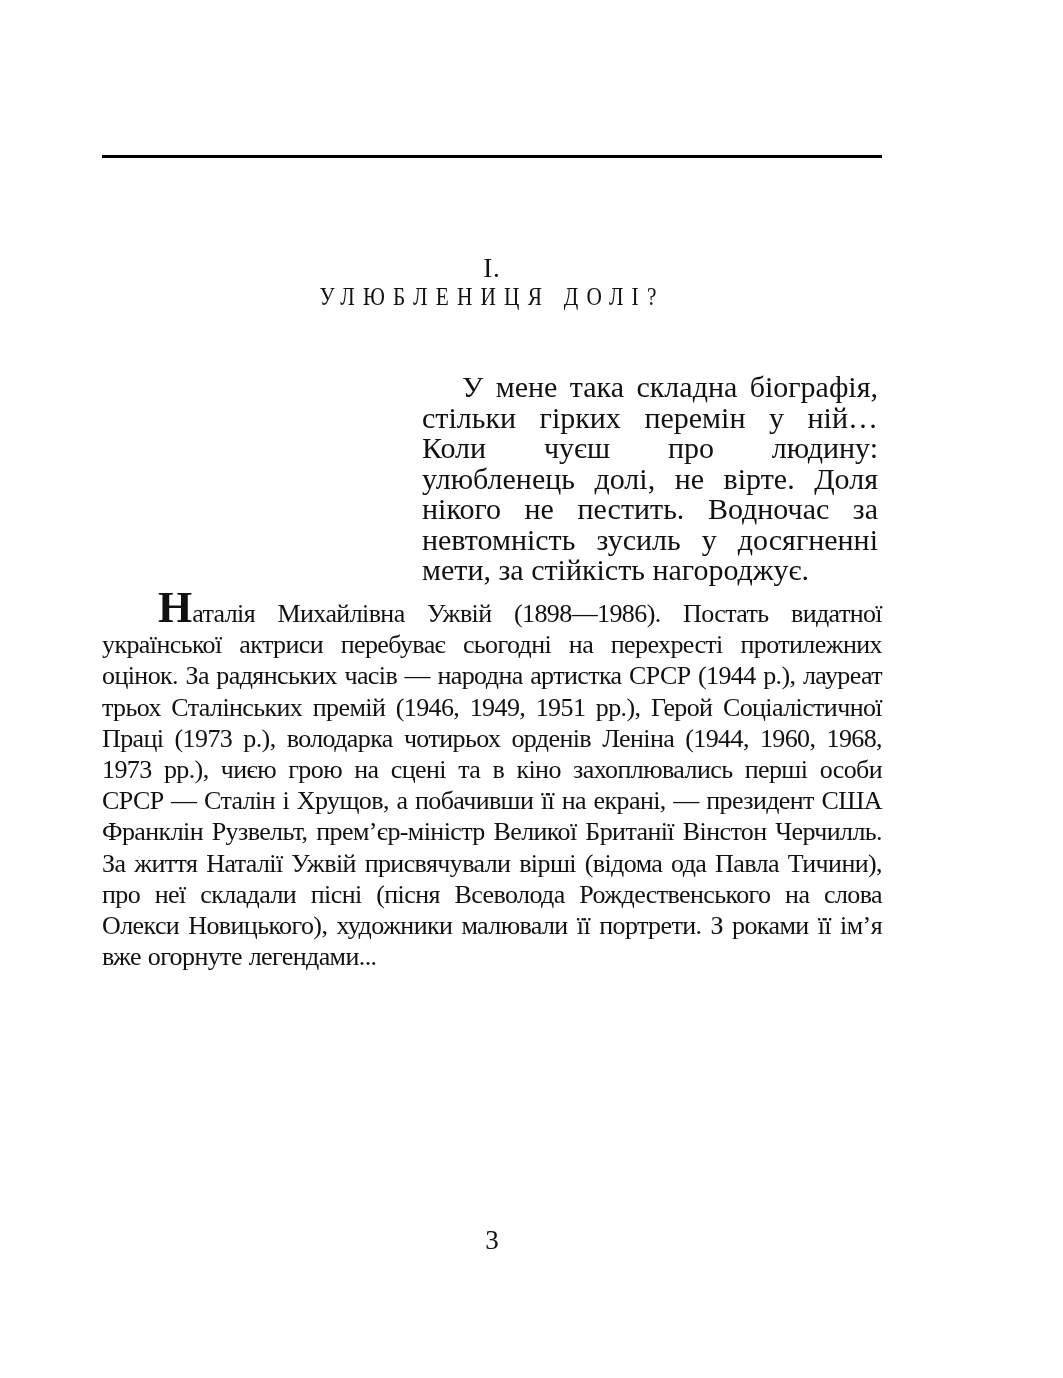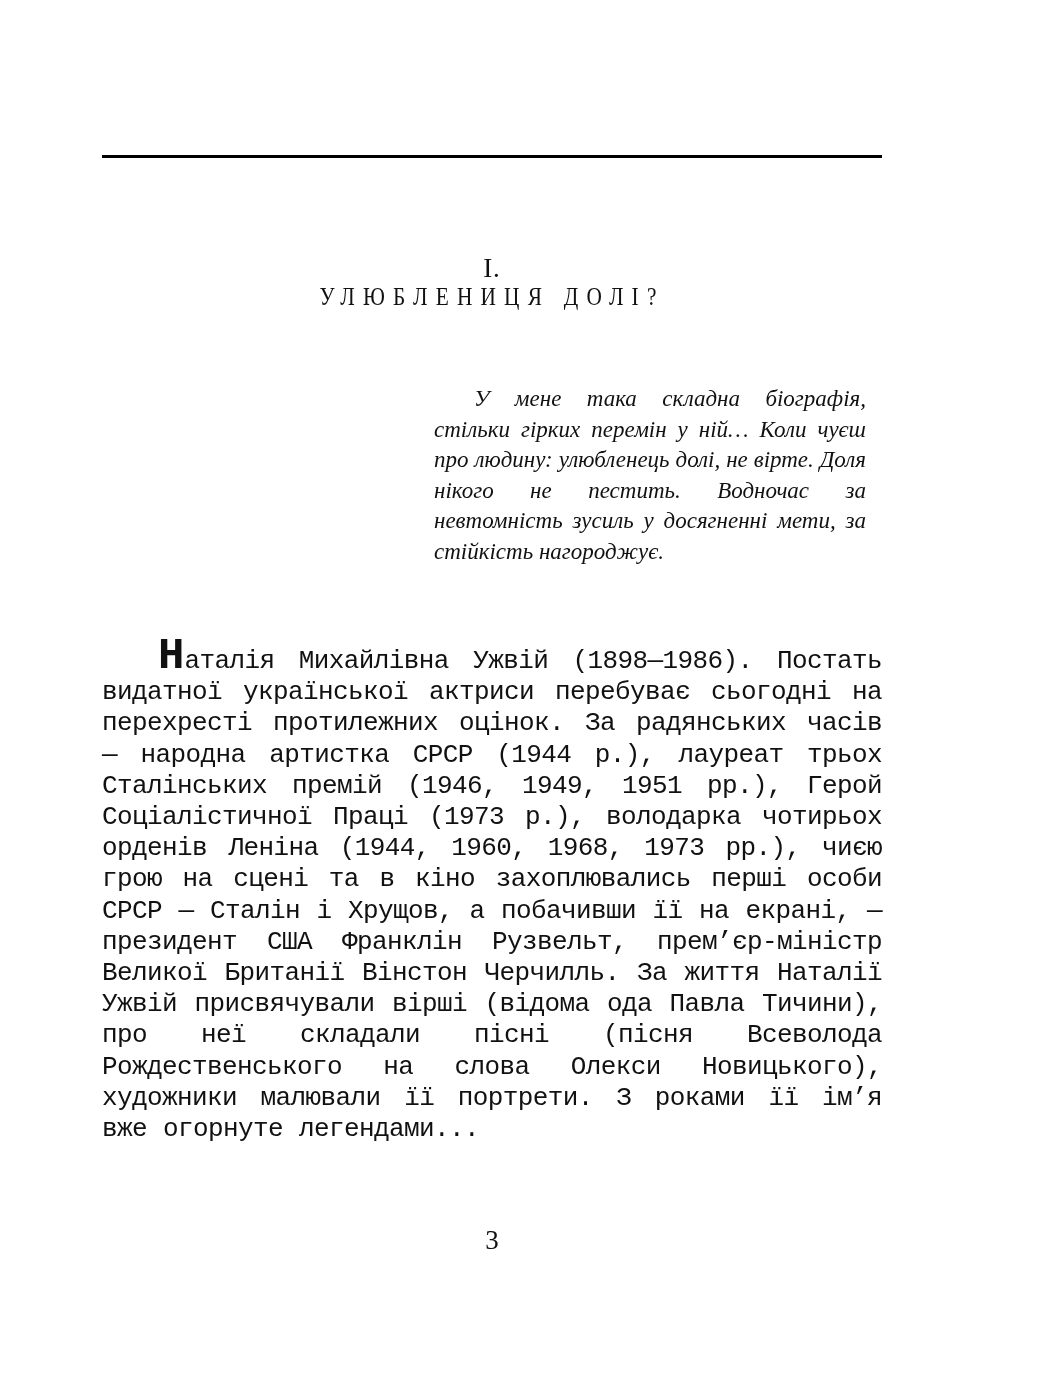--- a/index.html
+++ b/index.html
@@ -45,40 +45,38 @@
       transform: scaleX(0.82);
       transform-origin: center;
     }
     .epigraph {
       position: absolute;
       left: 418px;
       width: 464px;
       top: 368px;
     }
     .epigraph-text {
-      font-style: italic;
-      font-size: 23px;
+      font-size: 30px;
       line-height: 30.5px;
       text-align: justify;
       text-indent: 40px;
-      margin: 16px;
+      margin: 4px;
       hyphens: none;
     }
     .epigraph-author {
       text-align: right;
       font-size: 23px;
       line-height: 30px;
       margin: 0;
     }
     .body-text {
       position: absolute;
       left: 102px;
       width: 780px;
-      top: 646px;
-      font-family: Liberation Mono, monospace;
+      top: 598px;
     }
     .paragraph {
       font-size: 26px;
       line-height: 31.2px;
       text-align: justify;
       text-indent: 56px;
       margin: 0;
       font-stretch: condensed;
       letter-spacing: -0.6px;
       word-spacing: 1px;

